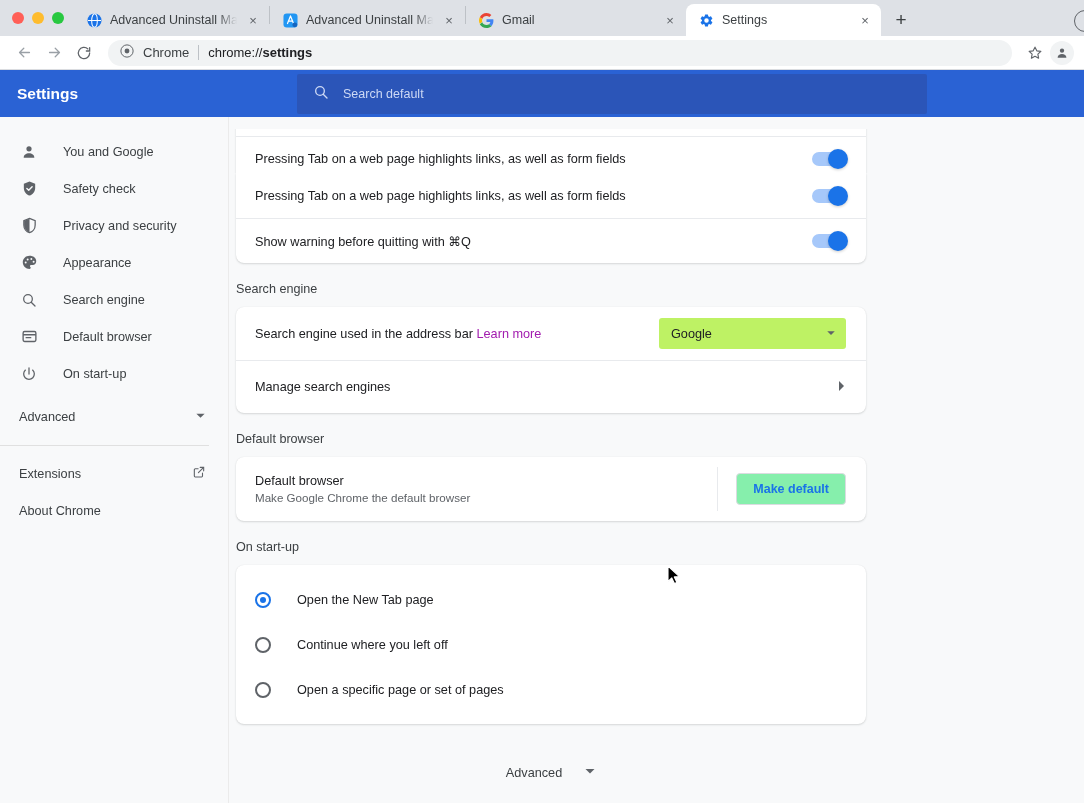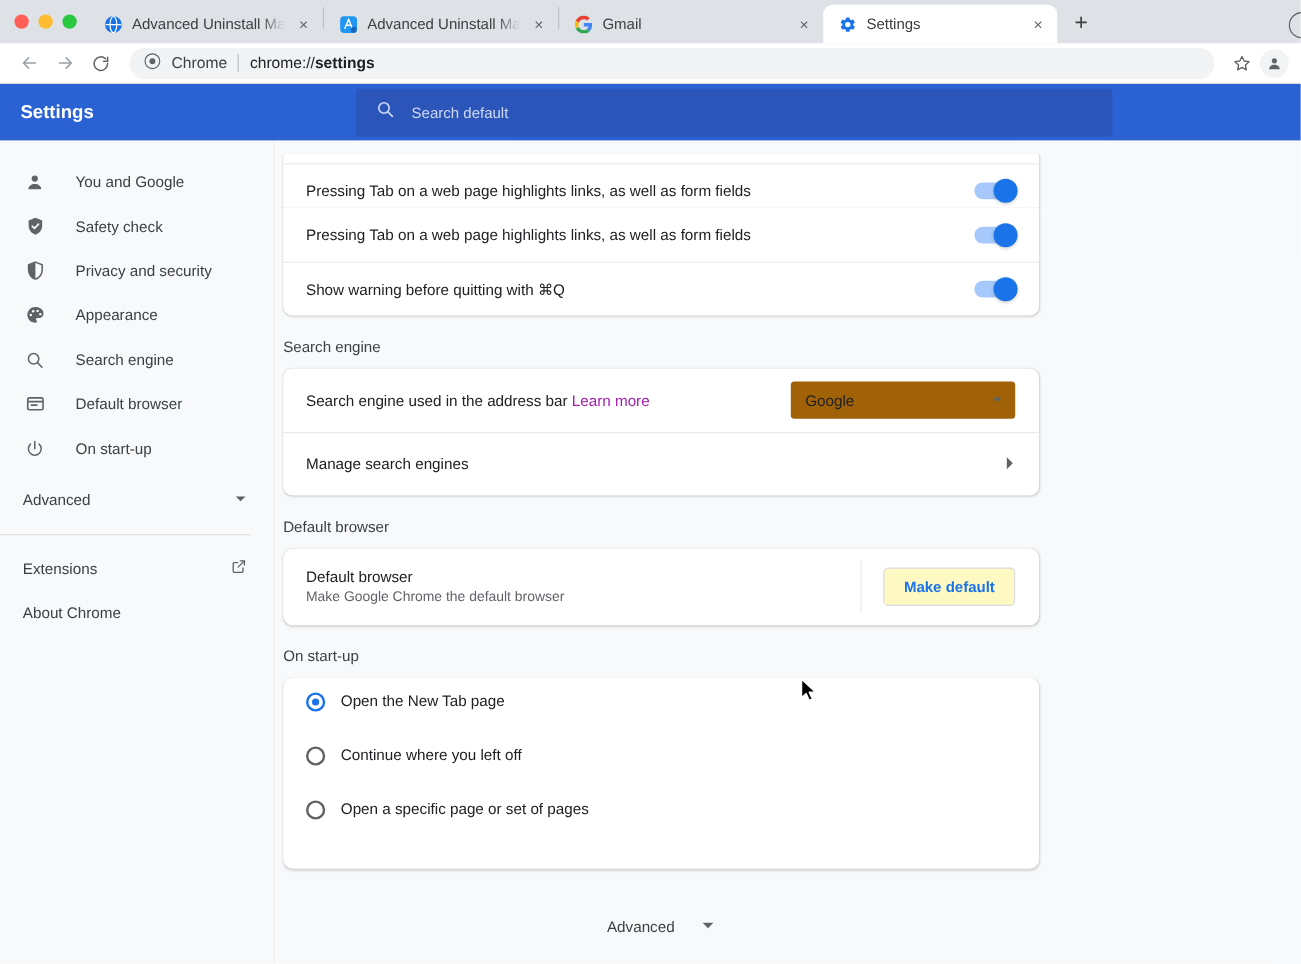--- a/index.html
+++ b/index.html
@@ -127,34 +127,34 @@
   }
   .row:first-child { border-top:none; }
   .row-label { flex:1; }
   .row-sub { font-size:11.6px; color:#5f6368; margin-top:3px; }
   .link { color:#a21caf; }
 
   .toggle { width:34px; height:14px; border-radius:7px; background:#a6c8fa; position:relative; flex:none; }
   .toggle .knob { position:absolute; right:-2px; top:-3px; width:20px; height:20px; border-radius:50%; background:#1a73e8; box-shadow:0 1px 3px rgba(0,0,0,.2); }
 
   .select {
-    width:187px; height:31px; background:#a16207; border-radius:3px;
+    width:187px; height:31px; background:#bef264; border-radius:3px;
     display:flex; align-items:center; justify-content:space-between;
     padding:0 10px 0 12px; font-size:12.7px; color:#202124;
   }
   .chev { color:#5f6368; font-size:9px; }
   .arrow-right { color:#5f6368; font-size:12px; }
 
   .make-default {
     border:1px solid #dadce0; border-radius:4px; color:#1a73e8;
-    font-size:12.5px; font-weight:bold; padding:8px 16px; background:#fef9c3;
+    font-size:12.5px; font-weight:bold; padding:8px 16px; background:#86efac;
   }
   .vdiv { width:1px; align-self:stretch; background:#e8eaed; margin:10px 18px 10px 0; }
 
-  .radio-row { display:flex; gap:13px; height:45px; padding:0 19px; font-size:12.7px; color:#202124; }
+  .radio-row { display:flex; align-items:center; gap:26px; height:45px; padding:0 19px; font-size:12.7px; color:#202124; }
   .radio { width:16px; height:16px; border-radius:50%; border:2px solid #5f6368; flex:none; position:relative; }
   .radio.on { border-color:#1a73e8; }
   .radio.on::after { content:""; position:absolute; left:3px; top:3px; width:6px; height:6px; border-radius:50%; background:#1a73e8; }
   .radio-group { padding:12px 0; }
 
   .advanced-footer {
     width:630px; margin-left:7px; display:flex; align-items:center;
     justify-content:center; gap:22px; padding:41px 0 0 0;
     font-size:12.7px; color:#3c4043;
   }

